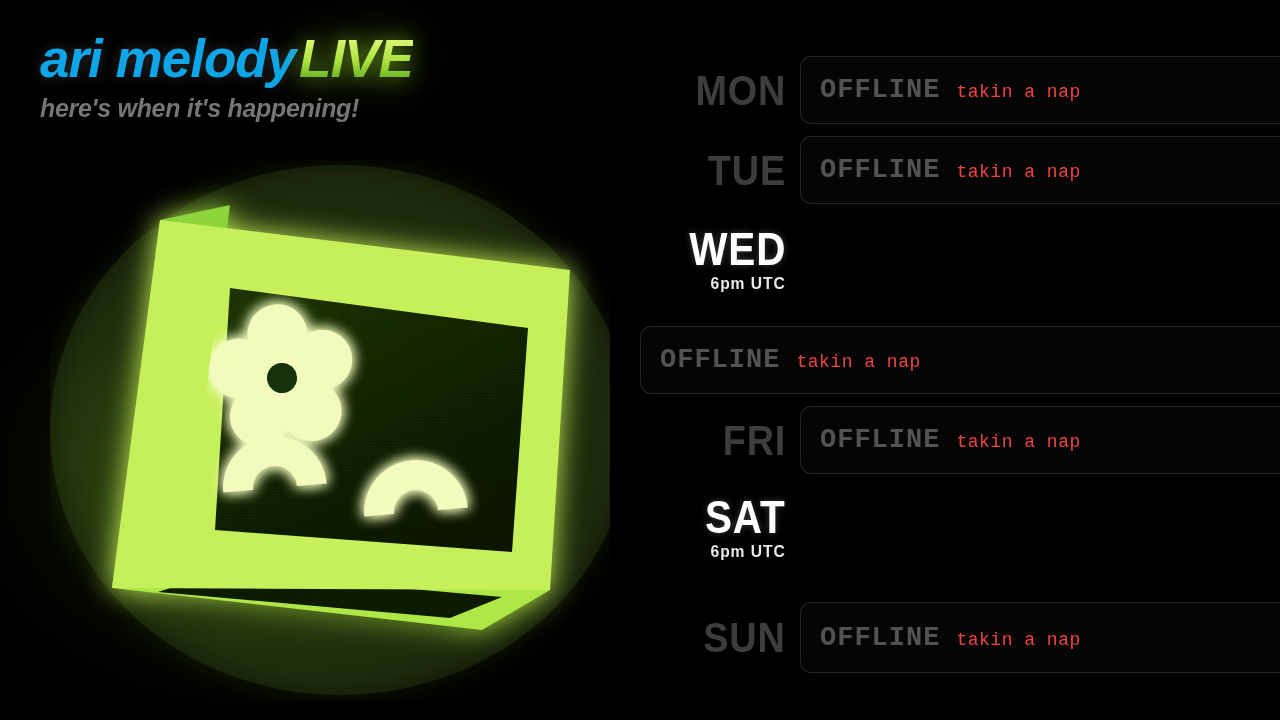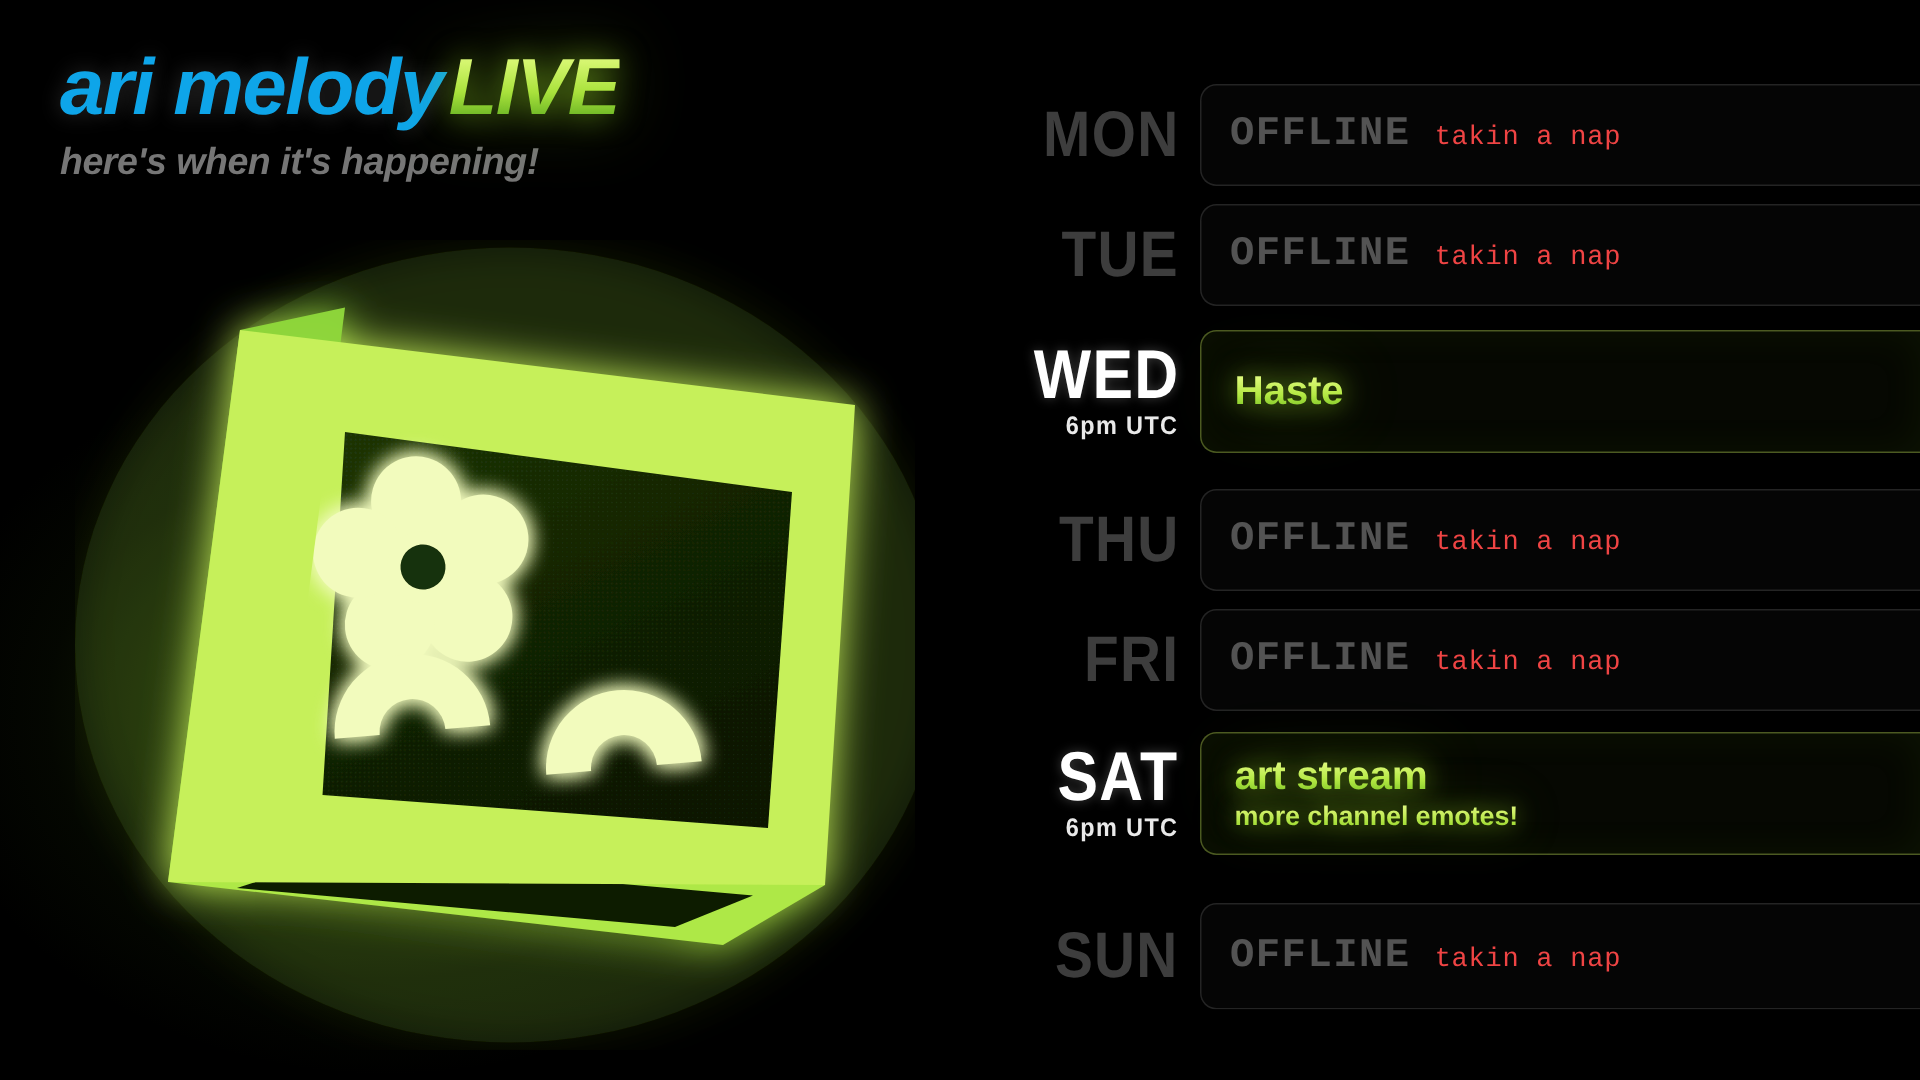--- a/index.html
+++ b/index.html
@@ -215,29 +215,23 @@
         <span class="offline-note">takin a nap</span>
       </div>
     </div>
   </div>
 
   <div class="row on" style="top:178px;height:82px;">
     <div class="daycol">
       <div class="dayname">WED</div>
       <div class="daytime">6pm  UTC</div>
     </div>
-    <div class="box">
-      <div class="evt-title">Haste</div>
-    </div>
   </div>
 
   <div class="row off" style="top:284px;height:68px;">
-    <div class="daycol">
-      <div class="dayname">THU</div>
-    </div>
     <div class="box">
       <div class="offline-line">
         <span class="offline-word">OFFLINE</span>
         <span class="offline-note">takin a nap</span>
       </div>
     </div>
   </div>
 
   <div class="row off" style="top:364px;height:68px;">
     <div class="daycol">
@@ -249,24 +243,20 @@
         <span class="offline-note">takin a nap</span>
       </div>
     </div>
   </div>
 
   <div class="row on" style="top:446px;height:82px;">
     <div class="daycol">
       <div class="dayname">SAT</div>
       <div class="daytime">6pm  UTC</div>
     </div>
-    <div class="box">
-      <div class="evt-title">art stream</div>
-      <div class="evt-sub">more channel emotes!</div>
-    </div>
   </div>
 
   <div class="row off" style="top:560px;height:71px;">
     <div class="daycol">
       <div class="dayname">SUN</div>
     </div>
     <div class="box">
       <div class="offline-line">
         <span class="offline-word">OFFLINE</span>
         <span class="offline-note">takin a nap</span>

